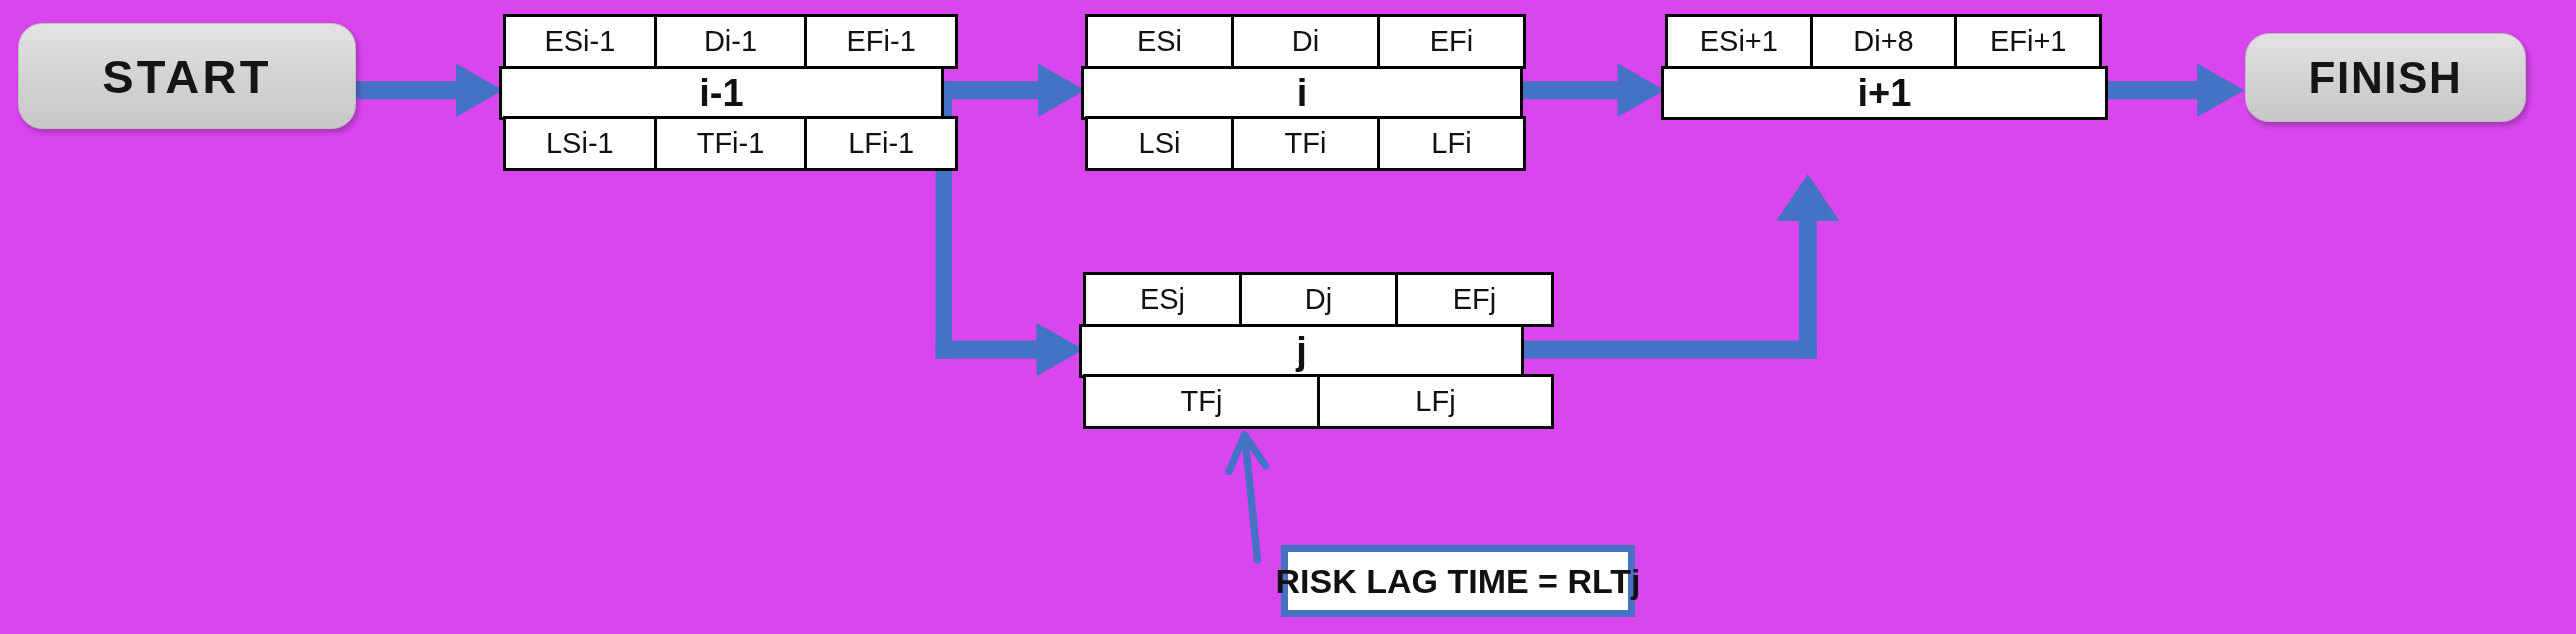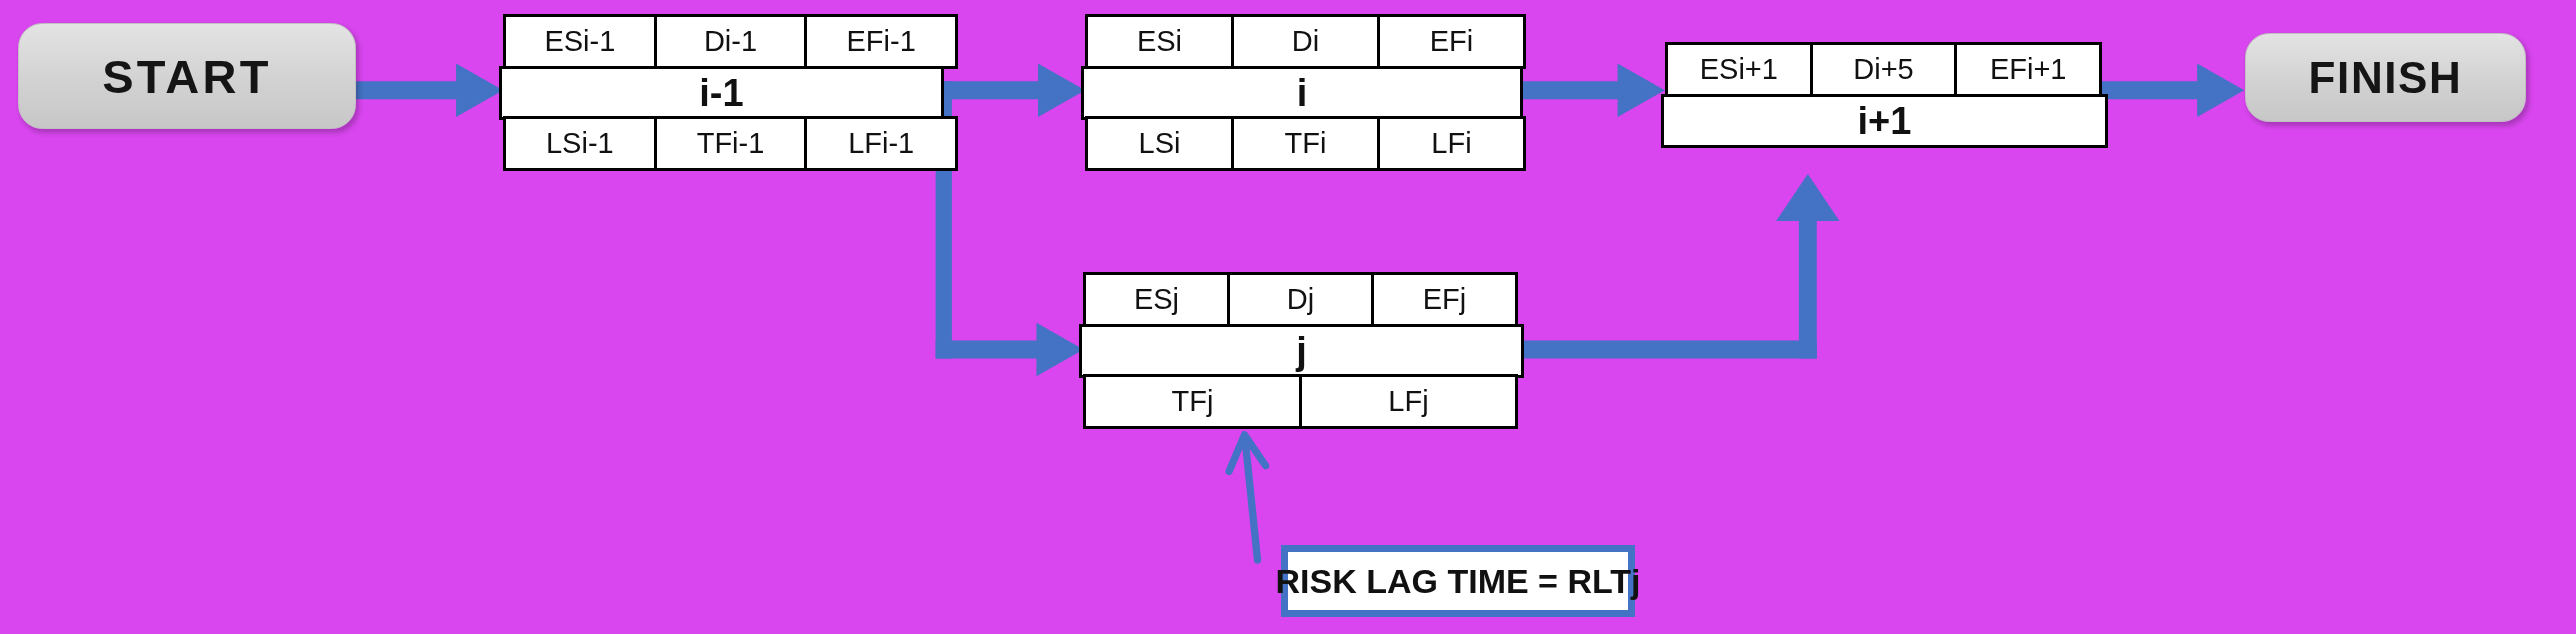--- a/index.html
+++ b/index.html
@@ -106,30 +106,30 @@
       <div class="cell">EFi</div>
     </div>
     <div class="mrow" style="top:52px;left:-4.1px;width:442px;height:54px;">i</div>
     <div class="trow" style="top:102px;height:55px;">
       <div class="cell">LSi</div>
       <div class="cell">TFi</div>
       <div class="cell">LFi</div>
     </div>
   </div>
 
-  <div class="acttable" style="left:1665px;top:14px;width:437px;height:158px;margin-top:28px;">
+  <div class="acttable" style="left:1665px;top:14px;width:437px;height:158px;">
     <div class="trow" style="top:0;height:55px;">
       <div class="cell">ESi+1</div>
-      <div class="cell">Di+5</div>
+      <div class="cell">Di+8</div>
       <div class="cell">EFi+1</div>
     </div>
     <div class="mrow" style="top:52px;left:-4.1px;width:447px;height:54px;">i+1</div>
   </div>
 
-  <div class="acttable" style="left:1083px;top:272px;width:435px;height:158px;">
+  <div class="acttable" style="left:1083px;top:272px;width:435px;height:158px;padding-left:36px;">
     <div class="trow" style="top:0;height:55px;">
       <div class="cell">ESj</div>
       <div class="cell">Dj</div>
       <div class="cell">EFj</div>
     </div>
     <div class="mrow" style="top:52px;left:-4.1px;width:445px;height:54px;">j</div>
     <div class="trow" style="top:102px;height:55px;">
       <div class="cell">TFj</div>
       <div class="cell">LFj</div>
     </div>

